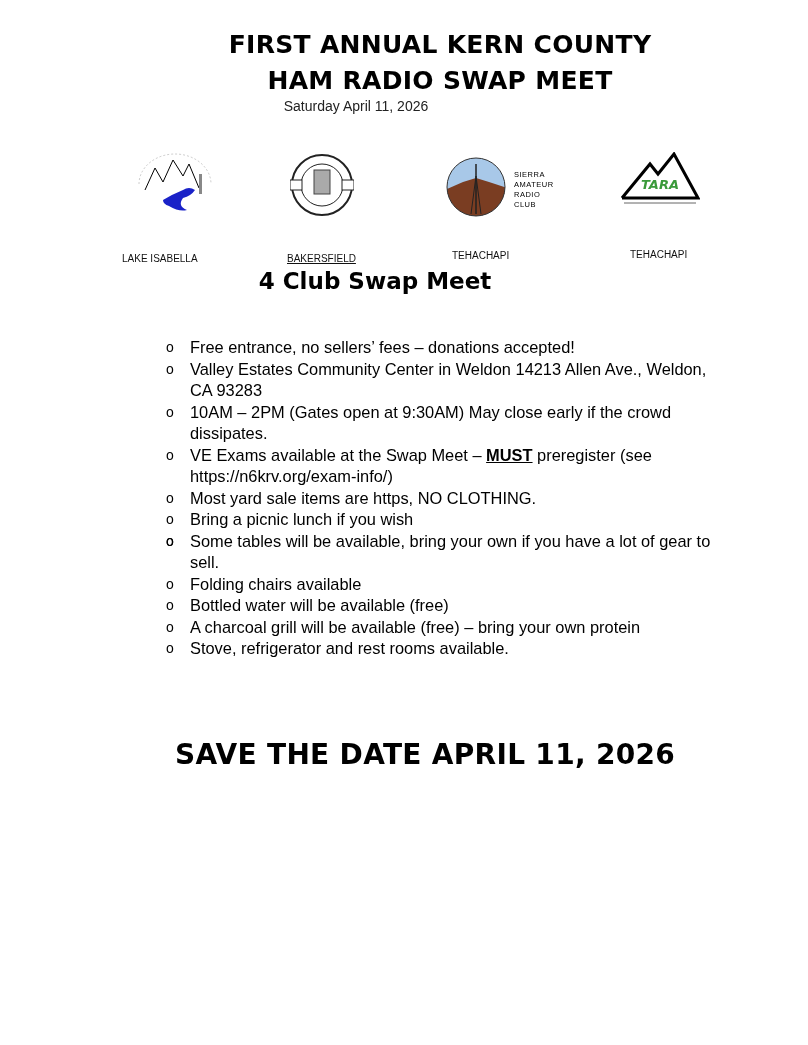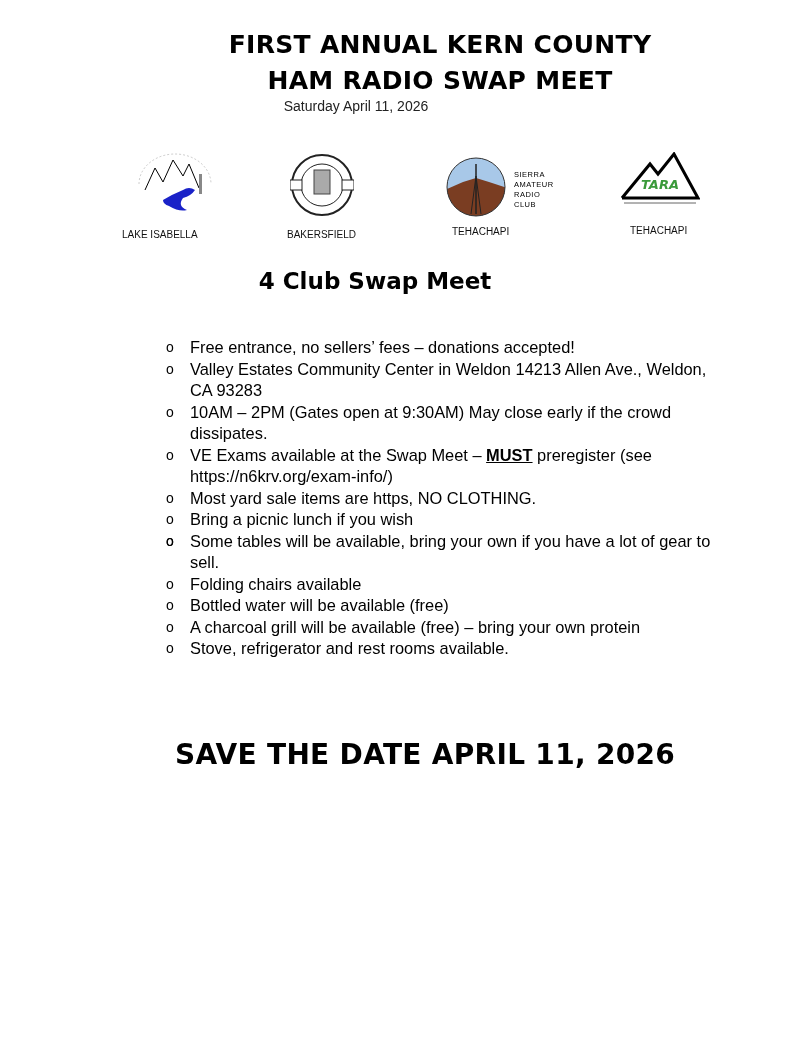--- a/index.html
+++ b/index.html
@@ -2,21 +2,21 @@
 <html><head>
   <meta charset="utf-8">
   <style>
     html, body { margin:0; padding:0; background:#ffffff; }
     body { width:808px; height:1045px; position:relative; overflow:hidden; font-family:"Liberation Sans", sans-serif; color:#000; }
     .title { position:absolute; left:0; width:808px; text-align:center; font-weight:bold; font-size:25px; font-family:"DejaVu Sans", sans-serif; letter-spacing:0.3px;padding-left:36px; }
     .t1 { top:30px; }
     .t2 { top:66px; }
     .date { position:absolute; top:98px; left:0; width:712px; text-align:center; font-size:14px; color:#222; }
     .logo { position:absolute; }
-    .logo-label { position:absolute; font-size:10px; color:#111; }
+    .logo-label { position:absolute; font-size:10px; color:#111;margin-top:24px; }
     .sub { position:absolute; top:268px; left:0; width:750px; text-align:center; font-weight:bold; font-size:23px; font-family:"DejaVu Sans", sans-serif; }
     ul.items { position:absolute; top:337px; left:166px; margin:0; padding:0; list-style:none; width:560px; }
     ul.items li { position:relative; padding-left:24px; font-size:16.4px; line-height:21.5px; }
     ul.items li .bullet { position:absolute; left:0; top:0; font-size:14px; }
     .must { font-weight:bold; text-decoration:underline; }
     .save { position:absolute; top:738px; left:175px; font-weight:bold; font-size:28px; font-family:"DejaVu Sans", sans-serif; letter-spacing:0.3px; }
     .club-text { position:absolute; left:514px; top:170px; font-size:7.5px; line-height:10px; letter-spacing:0.5px; }
   </style>
 </head>
 <body>
@@ -37,21 +37,21 @@
 
 <div class="logo" style="left:290px;top:152px;width:64px;height:66px;">
   <svg width="64" height="66" viewBox="0 0 64 66">
     <circle cx="32" cy="33" r="30" fill="#fff" stroke="#222" stroke-width="2"></circle>
     <circle cx="32" cy="33" r="21" fill="#fff" stroke="#222" stroke-width="1"></circle>
     <rect x="0" y="28" width="12" height="10" fill="#fff" stroke="#222" stroke-width="1"></rect>
     <rect x="52" y="28" width="12" height="10" fill="#fff" stroke="#222" stroke-width="1"></rect>
     <rect x="24" y="18" width="16" height="24" fill="#aaa" stroke="#444" stroke-width="1"></rect>
   </svg>
 </div>
-<div class="logo-label" style="left:287px;top:229px;">BAKERSFIELD</div>
+<div class="logo-label" style="left:287px;top:229px;text-decoration:underline;">BAKERSFIELD</div>
 
 <div class="logo" style="left:445px;top:156px;width:62px;height:62px;">
   <svg width="62" height="62" viewBox="0 0 62 62">
     <defs>
         <clipPath id="cc">
           <circle cx="31" cy="31" r="29"></circle>
         </clipPath>
       </defs>
     <circle cx="31" cy="31" r="29" fill="#a8c8e8"></circle>
     <path d="M0 34 L18 26 L31 22 L44 26 L62 32 L62 62 L0 62 Z" fill="#7a3d22" clip-path="url(#cc)"></path>

